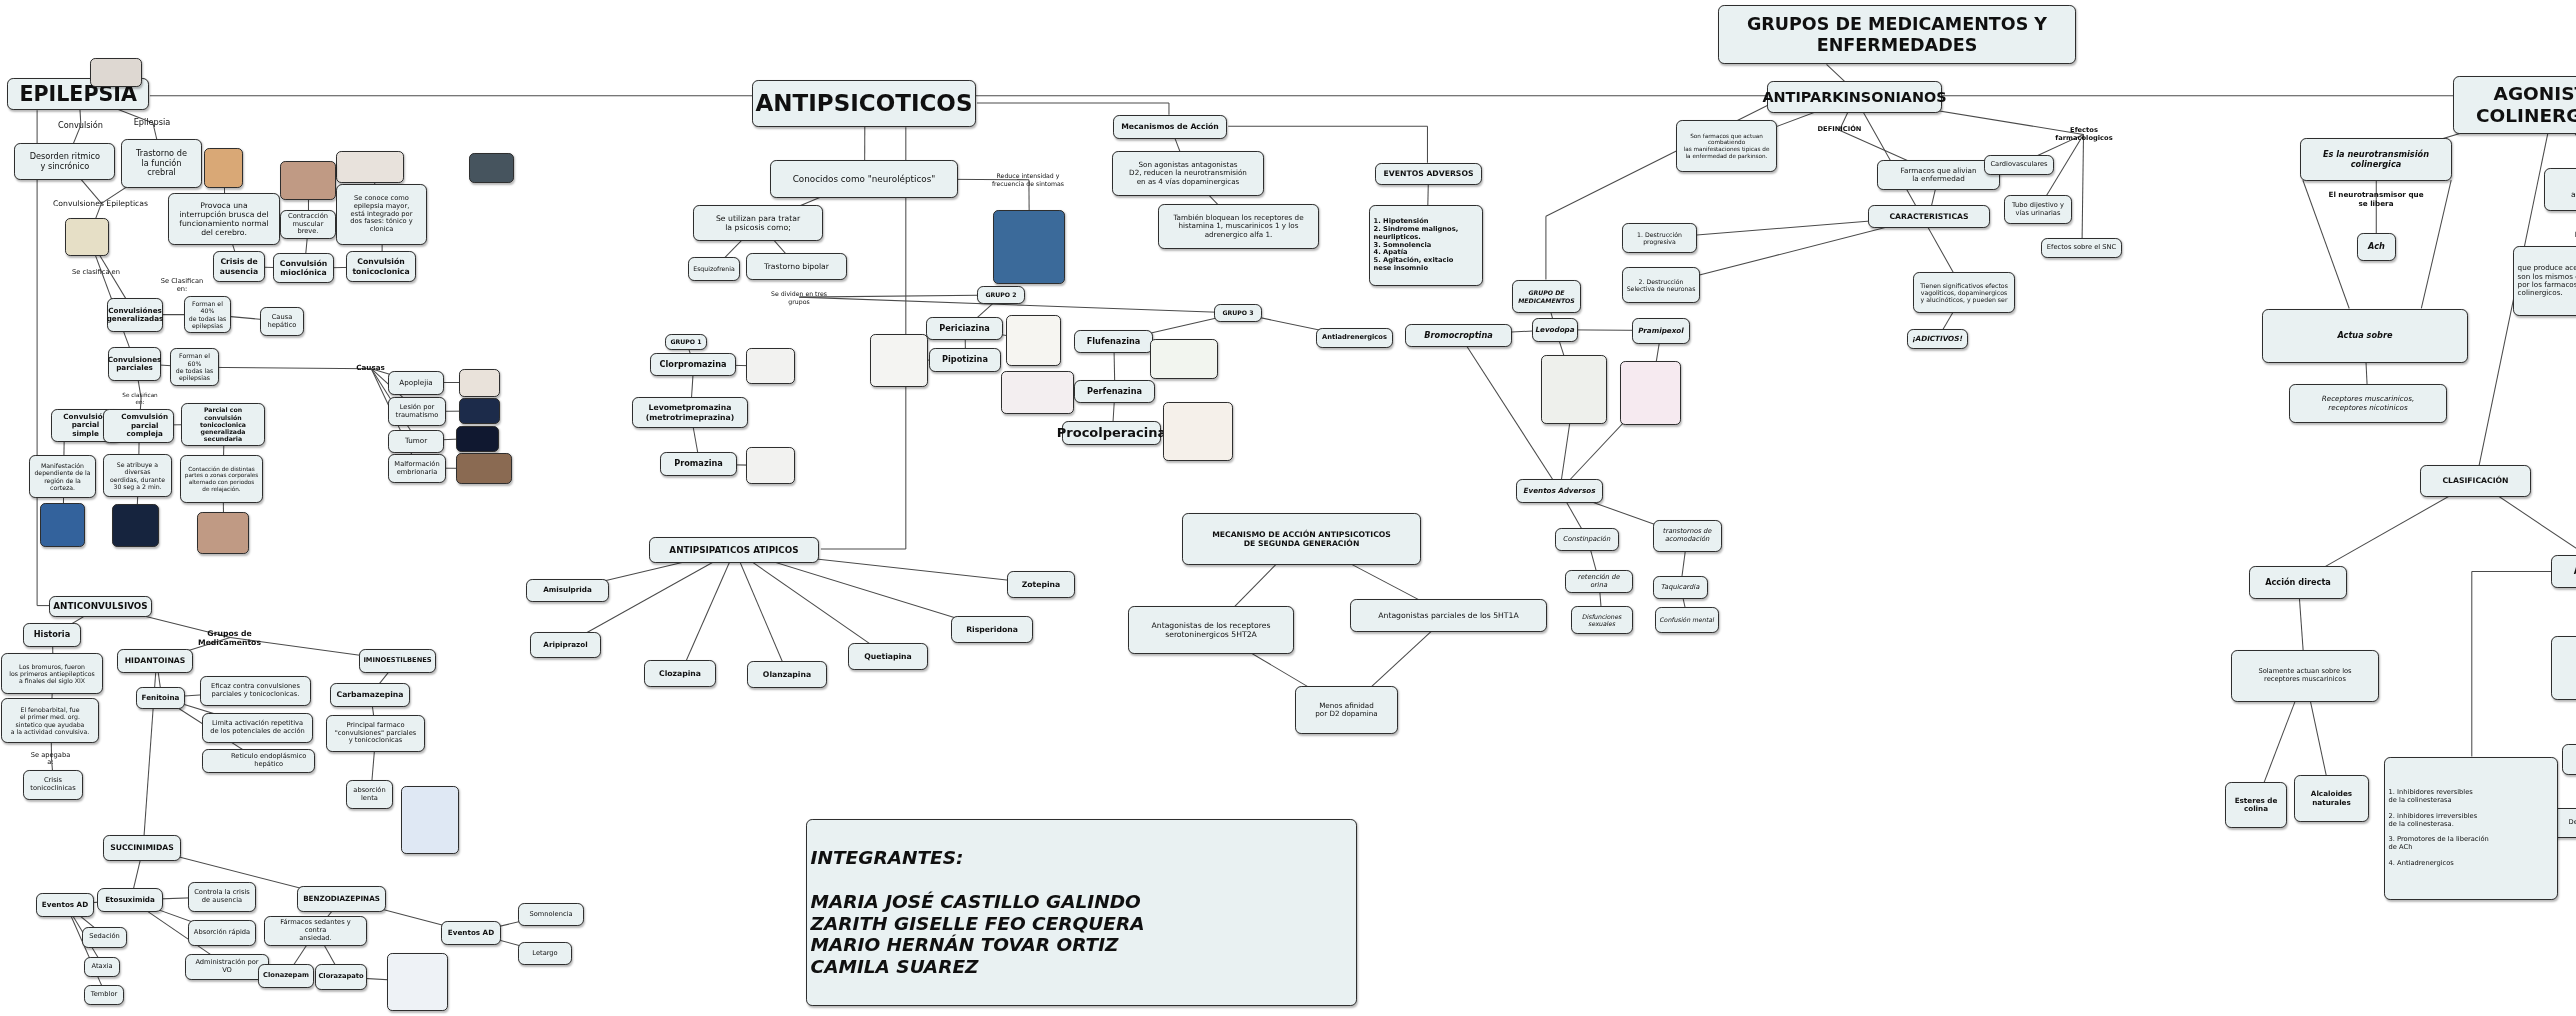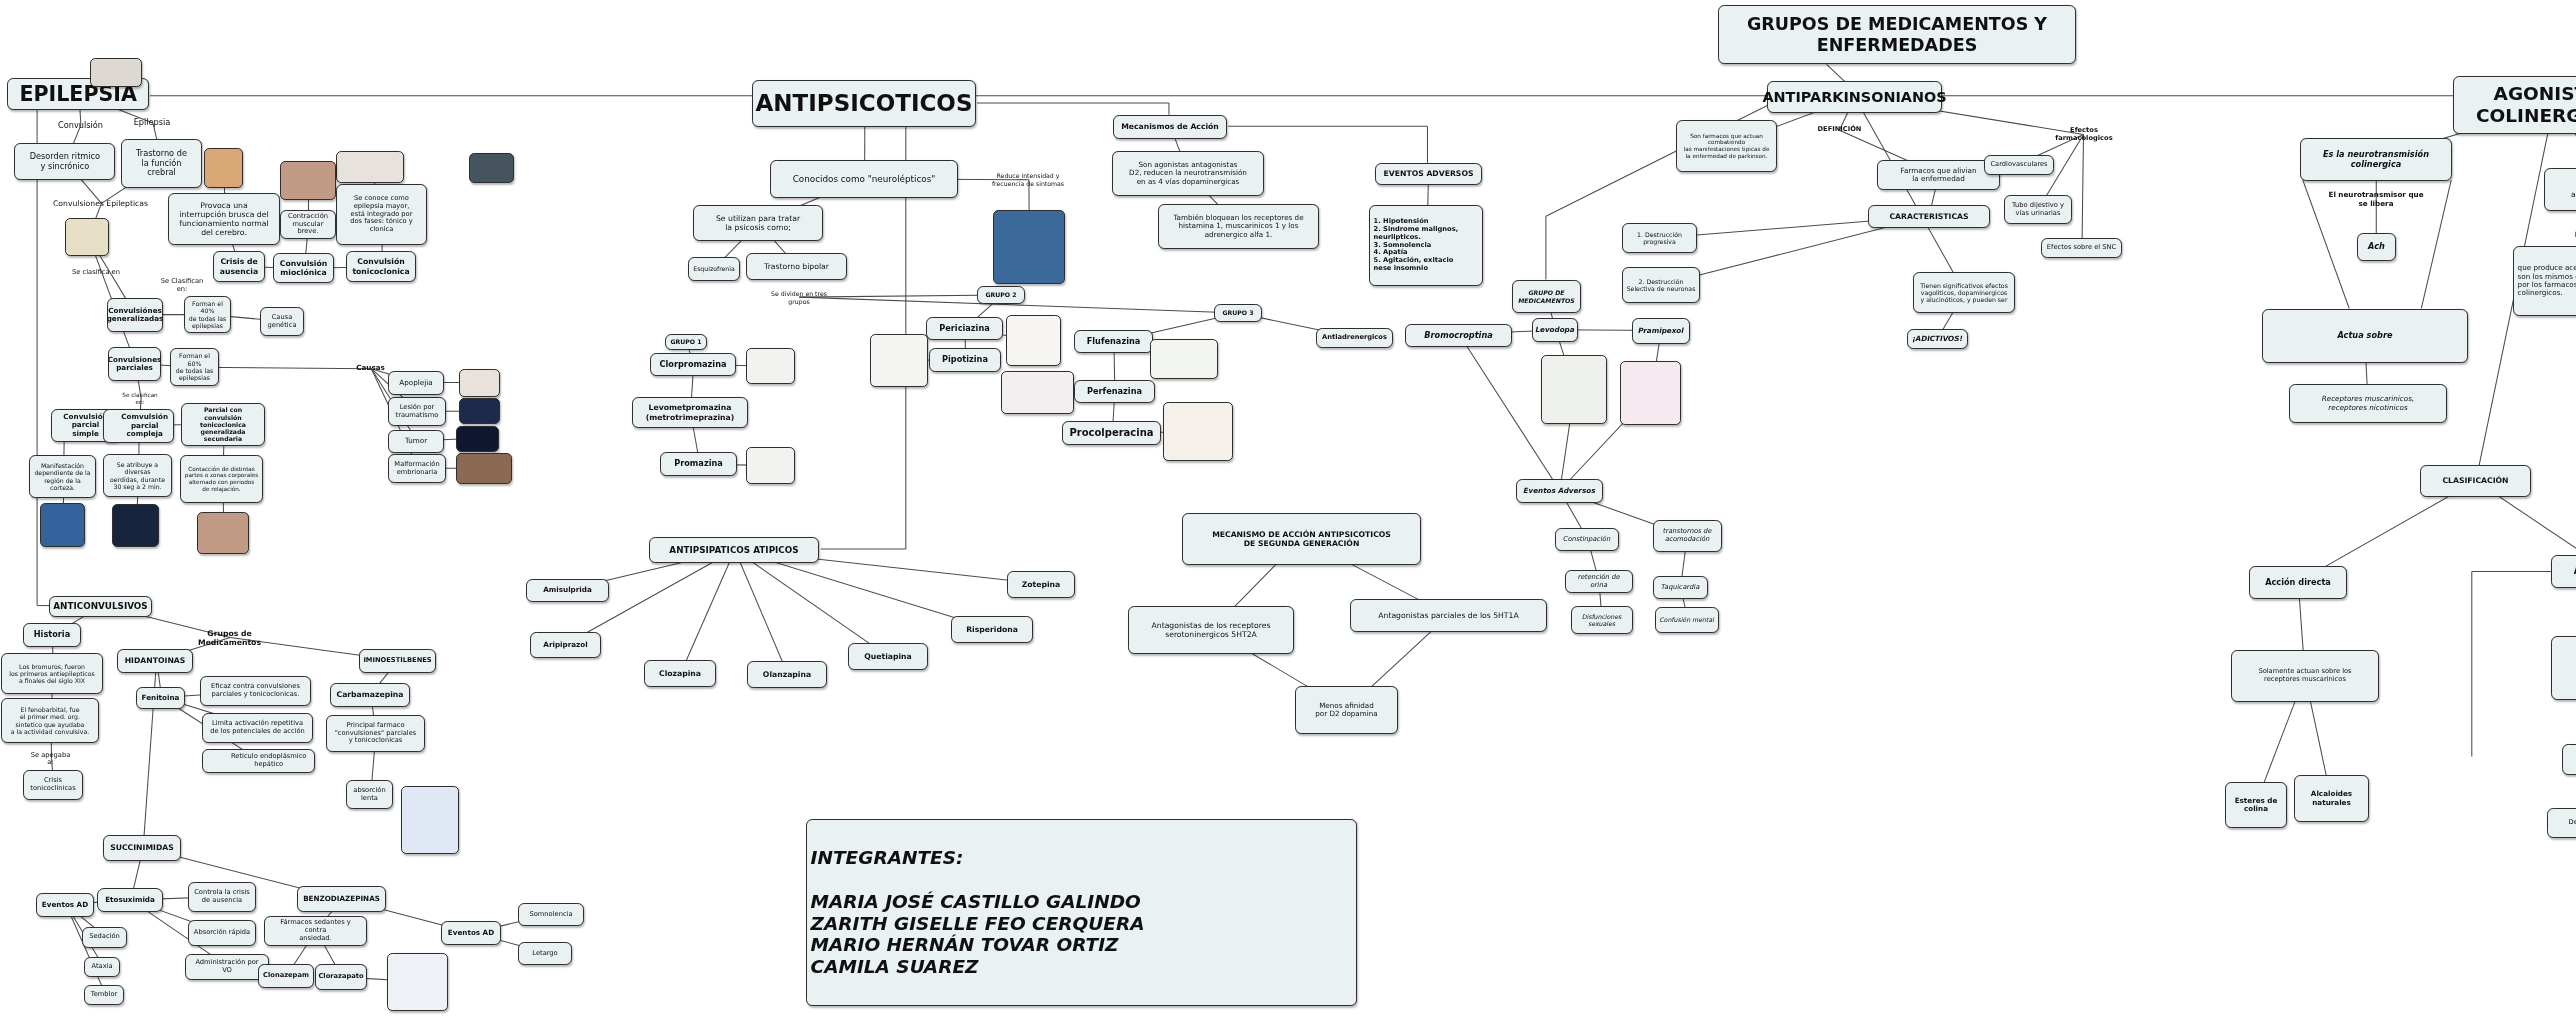--- a/index.html
+++ b/index.html
@@ -248,21 +248,21 @@
     <div class="n box" style="left: 346px; top: 251px; width: 70px; height: 31px; font-size: 7.7px; font-weight: 700;">Convulsión
 tonicoclonica</div>
     <div class="n lbl" style="left: 70px; top: 269px; width: 52px; height: 8.2px; font-size: 6.7px;">Se clasifica en</div>
     <div class="n lbl" style="left: 155px; top: 282px; width: 54px; height: 8.2px; font-size: 6.7px;">Se Clasifican en:</div>
     <div class="n box" style="left: 107px; top: 298px; width: 56px; height: 34px; font-size: 7.2px; font-weight: 700;">Convulsiónes
 generalizadas</div>
     <div class="n box" style="left: 184px; top: 296px; width: 47px; height: 37px; font-size: 6.2px;">Forman el 40%
 de todas las
 epilepsias</div>
     <div class="n box" style="left: 260px; top: 307px; width: 44px; height: 29px; font-size: 6.7px;">Causa
-genética</div>
+hepático</div>
     <div class="n box" style="left: 108px; top: 347px; width: 53px; height: 34px; font-size: 7.2px; font-weight: 700;">Convulsiones
 parciales</div>
     <div class="n box" style="left: 170px; top: 348px; width: 49px; height: 38px; font-size: 6.2px;">Forman el 60%
 de todas las
 epilepsias</div>
     <div class="n lbl" style="left: 120px; top: 395px; width: 40px; height: 7.2px; font-size: 5.7px;">Se clasifican en:</div>
     <div class="n box" style="left: 29px; top: 409px; width: 69px; height: 33px; font-size: 7.2px; font-weight: 700; margin-left: 22px;">Convulsión parcial
 simple</div>
     <div class="n box" style="left: 103px; top: 409px; width: 71px; height: 34px; font-size: 7.2px; font-weight: 700; padding-left: 16px;">Comvulsión parcial
 compleja</div>
@@ -376,21 +376,21 @@
     <div class="n box" style="left: 977px; top: 286px; width: 48px; height: 17.5px; font-size: 6.2px; font-weight: 700;">GRUPO 2</div>
     <div class="n box" style="left: 926px; top: 317px; width: 77px; height: 23px; font-size: 8.2px; font-weight: 700;">Periciazina</div>
     <div class="n img" style="left: 870px; top: 334px; width: 58px; height: 53px; background: rgb(244, 244, 242);"></div>
     <div class="n box" style="left: 929px; top: 348px; width: 72px; height: 24px; font-size: 8.2px; font-weight: 700;">Pipotizina</div>
     <div class="n img" style="left: 1006px; top: 315px; width: 55px; height: 51px; background: rgb(246, 245, 241);"></div>
     <div class="n box" style="left: 1214px; top: 304px; width: 48px; height: 17.5px; font-size: 6.2px; font-weight: 700;">GRUPO 3</div>
     <div class="n box" style="left: 1074px; top: 330px; width: 79px; height: 23px; font-size: 8.2px; font-weight: 700;">Flufenazina</div>
     <div class="n img" style="left: 1150px; top: 339px; width: 68px; height: 40px; background: rgb(242, 245, 239);"></div>
     <div class="n img" style="left: 1001px; top: 371px; width: 73px; height: 43px; background: rgb(243, 238, 240);"></div>
     <div class="n box" style="left: 1074px; top: 380px; width: 81px; height: 23px; font-size: 8.2px; font-weight: 700;">Perfenazina</div>
-    <div class="n box" style="left: 1062px; top: 421px; width: 99px; height: 24px; font-size: 10px; font-weight: 700;">Procolperacina</div>
+    <div class="n box" style="left: 1062px; top: 421px; width: 99px; height: 24px; font-size: 13px; font-weight: 700;">Procolperacina</div>
     <div class="n img" style="left: 1163px; top: 402px; width: 70px; height: 59px; background: rgb(245, 240, 234);"></div>
     <div class="n box" style="left: 1316px; top: 328px; width: 77px; height: 20px; font-size: 6.7px; font-weight: 700;">Antiadrenergicos</div>
     <div class="n box" style="left: 649px; top: 537px; width: 170px; height: 26px; font-size: 8.8px; font-weight: 700;">ANTIPSIPATICOS ATIPICOS</div>
     <div class="n box" style="left: 526px; top: 579px; width: 83px; height: 23px; font-size: 7.2px; font-weight: 700;">Amisulprida</div>
     <div class="n box" style="left: 530px; top: 632px; width: 71px; height: 26px; font-size: 7.2px; font-weight: 700;">Aripiprazol</div>
     <div class="n box" style="left: 644px; top: 660px; width: 72px; height: 27px; font-size: 7.7px; font-weight: 700;">Clozapina</div>
     <div class="n box" style="left: 747px; top: 661px; width: 80px; height: 27px; font-size: 7.7px; font-weight: 700;">Olanzapina</div>
     <div class="n box" style="left: 848px; top: 643px; width: 80px; height: 27px; font-size: 7.7px; font-weight: 700;">Quetiapina</div>
     <div class="n box" style="left: 951px; top: 616px; width: 82px; height: 27px; font-size: 7.7px; font-weight: 700;">Risperidona</div>
     <div class="n box" style="left: 1007px; top: 571px; width: 68px; height: 27px; font-size: 7.7px; font-weight: 700;">Zotepina</div>
@@ -460,20 +460,30 @@
 receptores muscarinicos</div>
     <div class="n box" style="left: 2551px; top: 636px; width: 121px; height: 64px; font-size: 6.7px;">No actuan sobre
 los receptores, si no
 sobre una enzima.</div>
     <div class="n box" style="left: 2225px; top: 782px; width: 62px; height: 46px; font-size: 7.2px; font-weight: 700;">Esteres de
 colina</div>
     <div class="n box" style="left: 2294px; top: 775px; width: 75px; height: 47px; font-size: 7.2px; font-weight: 700;">Alcaloides
 naturales</div>
     <div class="n box" style="left: 2562px; top: 744px; width: 91px; height: 31px; font-size: 7.7px; font-weight: 700;">Colisnesterasa</div>
     <div class="n box" style="left: 2547px; top: 808px; width: 120px; height: 30px; font-size: 6.7px;">Degrada la acetilcolina</div>
+    <div class="n box al" style="left: 2384px; top: 757px; width: 174px; height: 143px; font-size: 6.7px;">1. Inhibidores reversibles
+de la colinesterasa
+
+2. inhibidores irreversibles
+de la colinesterasa.
+
+3. Promotores de la liberación
+de ACh
+
+4. Antiadrenergicos</div>
     <div class="n box al" style="left: 806px; top: 819px; width: 551px; height: 187px; font-size: 18.5px; font-weight: 700; font-style: italic;">INTEGRANTES:
 
 MARIA JOSÉ CASTILLO GALINDO
 ZARITH GISELLE FEO CERQUERA
 MARIO HERNÁN TOVAR ORTIZ
 CAMILA SUAREZ</div>
   </div>
 
 
 </body></html>

